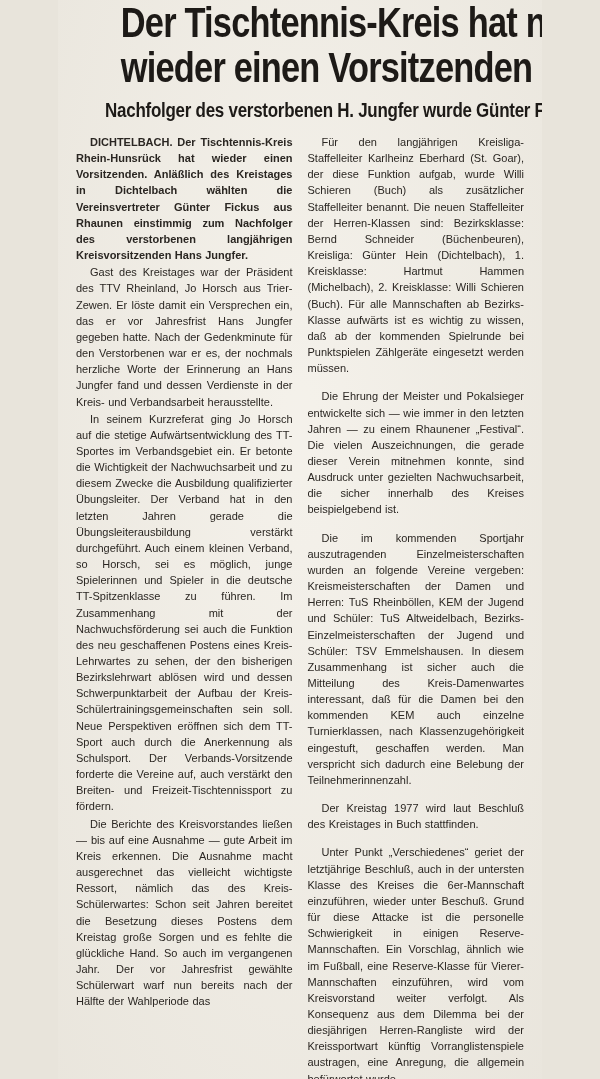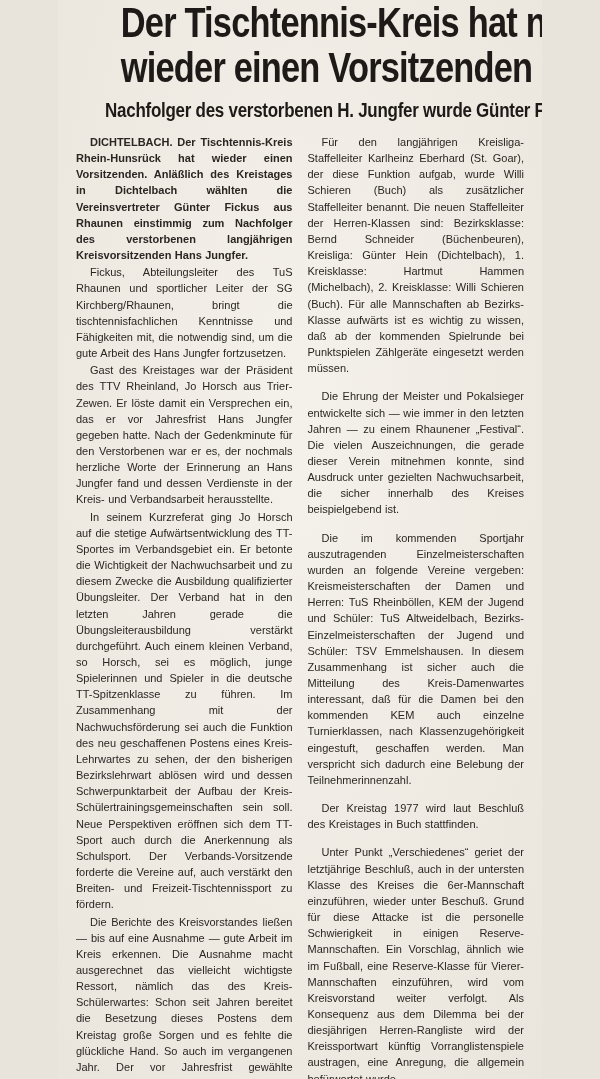--- a/index.html
+++ b/index.html
@@ -73,21 +73,20 @@
       <span class="hl-line">Der Tischtennis-Kreis hat nun</span>
       <span class="hl-line">wieder einen Vorsitzenden</span>
     </h1>
     <h2 class="subhead" style="margin:9px 0 0 0;font-size:19.5px;">Nachfolger des verstorbenen H. Jungfer wurde Günter Fickus aus Rhaunen</h2>
   </header>
 
   <div class="cols">
 
     <div class="col col-left">
       <p class="lead">DICHTELBACH. Der Tischtennis-Kreis Rhein-Hunsrück hat wieder einen Vorsitzenden. Anläßlich des Kreistages in Dichtelbach wählten die Vereinsvertreter Günter Fickus aus Rhaunen einstimmig zum Nachfolger des verstorbenen langjährigen Kreisvorsitzenden Hans Jungfer.</p>
-      <p>Fickus, Abteilungsleiter des TuS Rhaunen und sportlicher Leiter der SG Kirchberg/Rhaunen, bringt die tischtennisfachlichen Kenntnisse und Fähigkeiten mit, die notwendig sind, um die gute Arbeit des Hans Jungfer fortzusetzen.</p>
       <p>Gast des Kreistages war der Präsident des TTV Rheinland, Jo Horsch aus Trier-Zewen. Er löste damit ein Versprechen ein, das er vor Jahresfrist Hans Jungfer gegeben hatte. Nach der Gedenkminute für den Verstorbenen war er es, der nochmals herzliche Worte der Erinnerung an Hans Jungfer fand und dessen Verdienste in der Kreis- und Verbandsarbeit herausstellte.</p>
       <p>In seinem Kurzreferat ging Jo Horsch auf die stetige Aufwärtsentwicklung des TT-Sportes im Verbandsgebiet ein. Er betonte die Wichtigkeit der Nachwuchsarbeit und zu diesem Zwecke die Ausbildung qualifizierter Übungsleiter. Der Verband hat in den letzten Jahren gerade die Übungsleiterausbildung verstärkt durchgeführt. Auch einem kleinen Verband, so Horsch, sei es möglich, junge Spielerinnen und Spieler in die deutsche TT-Spitzenklasse zu führen. Im Zusammenhang mit der Nachwuchsförderung sei auch die Funktion des neu geschaffenen Postens eines Kreis-Lehrwartes zu sehen, der den bisherigen Bezirkslehrwart ablösen wird und dessen Schwerpunktarbeit der Aufbau der Kreis-Schülertrainingsgemeinschaften sein soll. Neue Perspektiven eröffnen sich dem TT-Sport auch durch die Anerkennung als Schulsport. Der Verbands-Vorsitzende forderte die Vereine auf, auch verstärkt den Breiten- und Freizeit-Tischtennissport zu fördern.</p>
       <p>Die Berichte des Kreisvorstandes ließen — bis auf eine Ausnahme — gute Arbeit im Kreis erkennen. Die Ausnahme macht ausgerechnet das vielleicht wichtigste Ressort, nämlich das des Kreis-Schülerwartes: Schon seit Jahren bereitet die Besetzung dieses Postens dem Kreistag große Sorgen und es fehlte die glückliche Hand. So auch im vergangenen Jahr. Der vor Jahresfrist gewählte Schülerwart warf nun bereits nach der Hälfte der Wahlperiode das</p>
     </div>
 
     <div class="col col-right">
       <p>Für den langjährigen Kreisliga-Staffelleiter Karlheinz Eberhard (St. Goar), der diese Funktion aufgab, wurde Willi Schieren (Buch) als zusätzlicher Staffelleiter benannt. Die neuen Staffelleiter der Herren-Klassen sind: Bezirksklasse: Bernd Schneider (Büchenbeuren), Kreisliga: Günter Hein (Dichtelbach), 1. Kreisklasse: Hartmut Hammen (Michelbach), 2. Kreisklasse: Willi Schieren (Buch). Für alle Mannschaften ab Bezirks-Klasse aufwärts ist es wichtig zu wissen, daß ab der kommenden Spielrunde bei Punktspielen Zählgeräte eingesetzt werden müssen.</p>
       <p>Die Ehrung der Meister und Pokalsieger entwickelte sich — wie immer in den letzten Jahren — zu einem Rhaunener „Festival“. Die vielen Auszeichnungen, die gerade dieser Verein mitnehmen konnte, sind Ausdruck unter gezielten Nachwuchsarbeit, die sicher innerhalb des Kreises beispielgebend ist.</p>
       <p>Die im kommenden Sportjahr auszutragenden Einzelmeisterschaften wurden an folgende Vereine vergeben: Kreismeisterschaften der Damen und Herren: TuS Rheinböllen, KEM der Jugend und Schüler: TuS Altweidelbach, Bezirks-Einzelmeisterschaften der Jugend und Schüler: TSV Emmelshausen. In diesem Zusammenhang ist sicher auch die Mitteilung des Kreis-Damenwartes interessant, daß für die Damen bei den kommenden KEM auch einzelne Turnierklassen, nach Klassenzugehörigkeit eingestuft, geschaffen werden. Man verspricht sich dadurch eine Belebung der Teilnehmerinnenzahl.</p>
       <p>Der Kreistag 1977 wird laut Beschluß des Kreistages in Buch stattfinden.</p>

